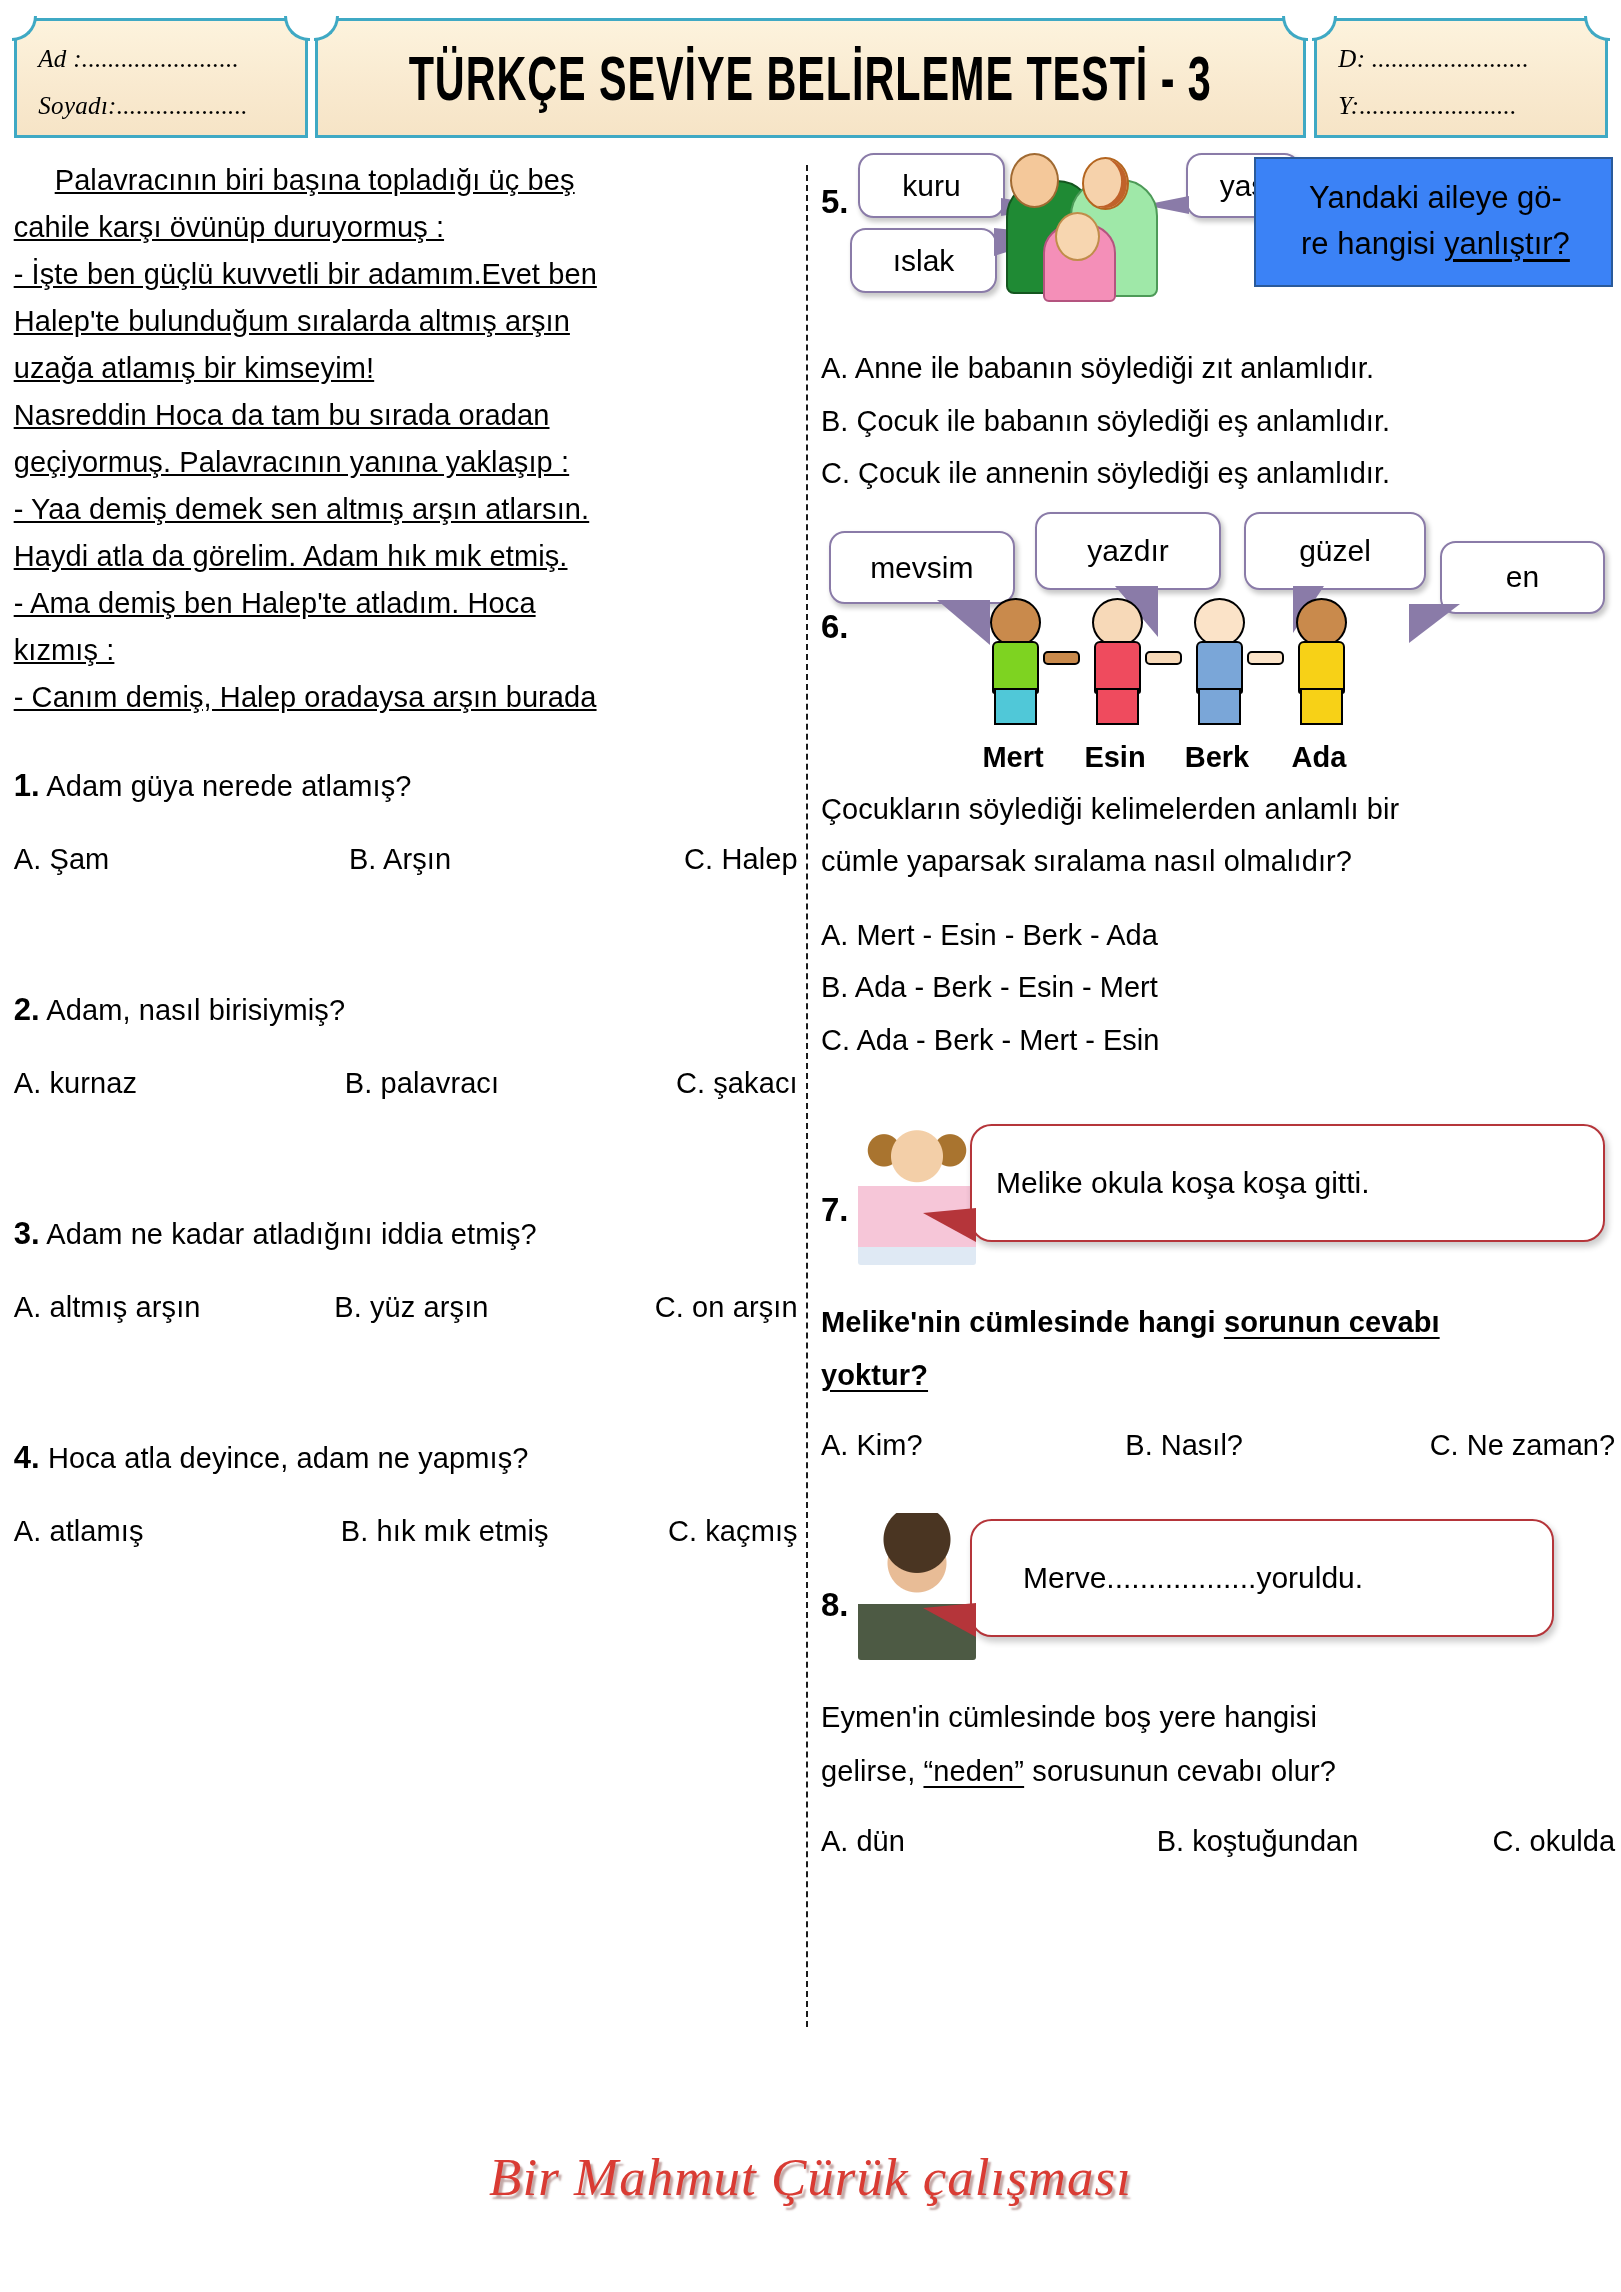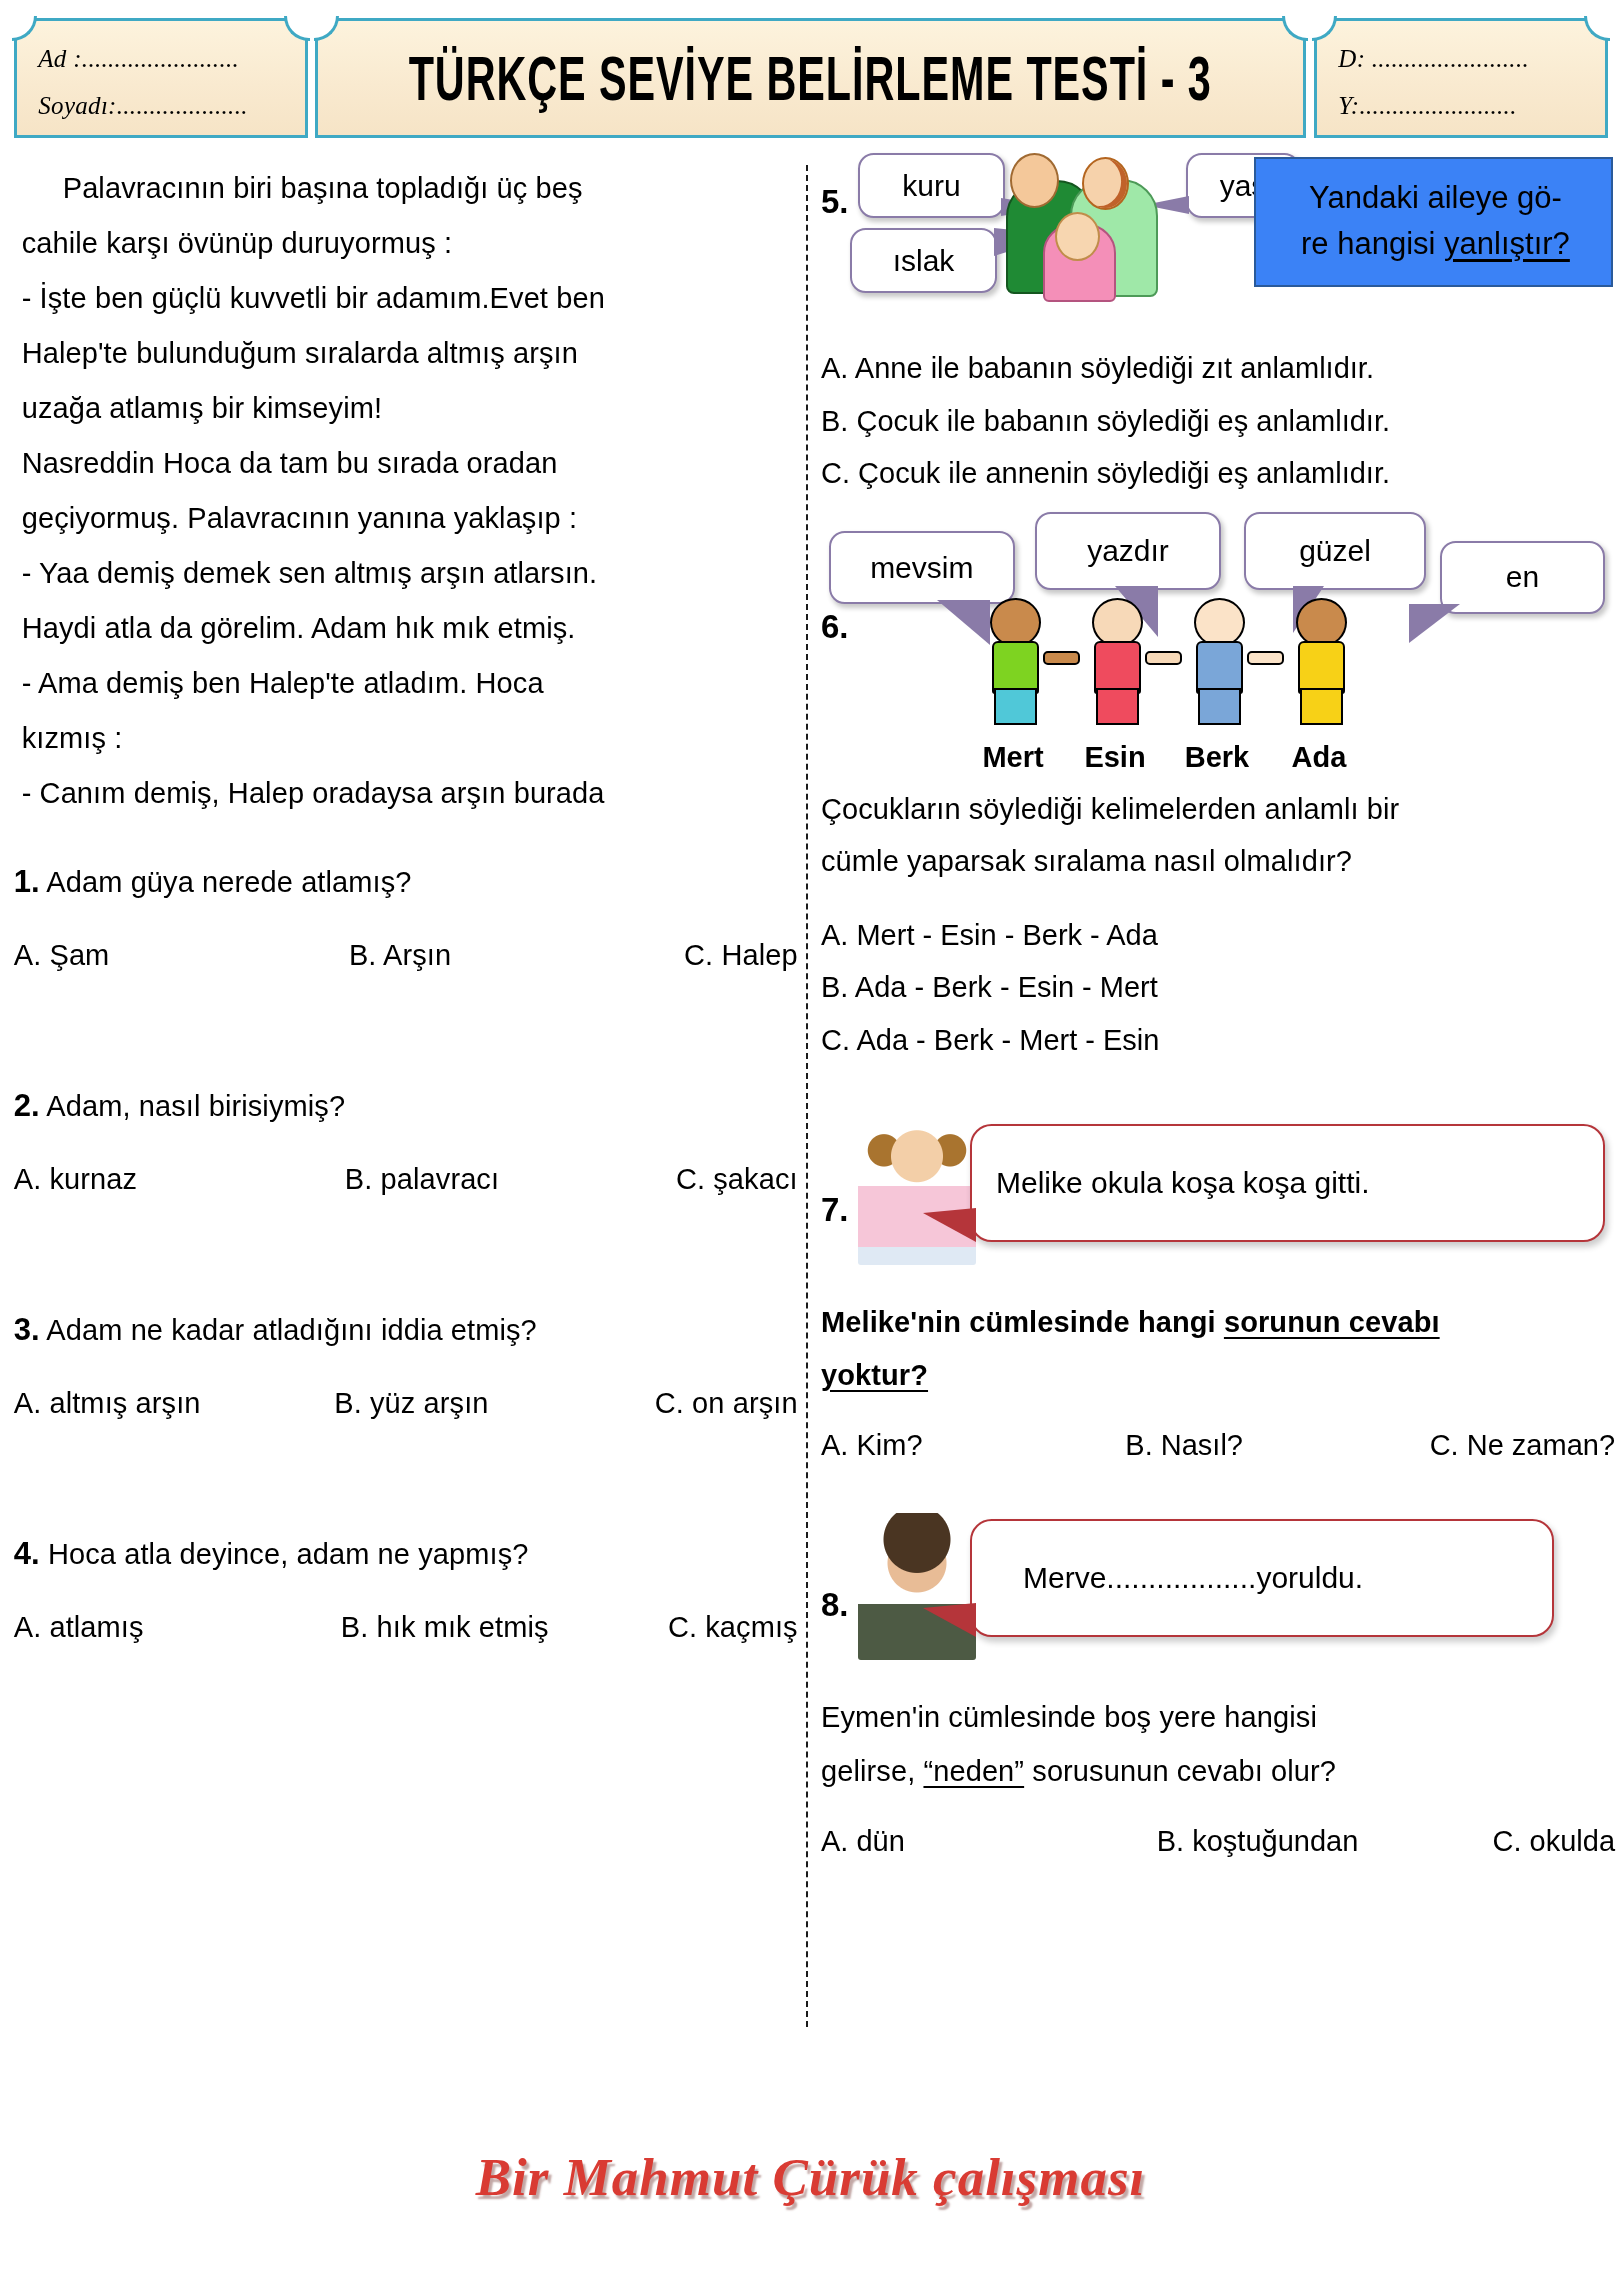--- a/index.html
+++ b/index.html
@@ -100,21 +100,21 @@
     height: 1862px;
     border-left: 2.9px dashed #1a1a1a;
   }
 
   
   .story {
     font-size: 29px;
     line-height: 1.62;
     letter-spacing: 0.1px;
   }
-  .story p { margin: 8px; white-space: pre-wrap; }
+  .story p { margin: 0; white-space: pre-wrap; text-decoration: underline; }
   .story .indent { text-indent: 41px; }
 
   .q {
     font-size: 29px;
     line-height: 1.45;
     letter-spacing: 0.1px;
   }
   .q-num {
     font-weight: bold;
     font-size: 31px;
@@ -265,21 +265,21 @@
   
   .footer {
     position: absolute;
     left: 0; right: 0;
     top: 2147px;
     text-align: center;
   }
   .footer-text {
     font-family: "Liberation Serif", serif;
     font-style: italic;
-    font-weight: bold;
+    font-weight: normal;
     font-size: 53px;
     color: #d93b33;
     text-shadow: 2.9px 3.9px 2px rgba(120,60,55,.45);
     letter-spacing: 1px;
   }
 </style>
 </head>
 <body>
 
 <div class="header">

